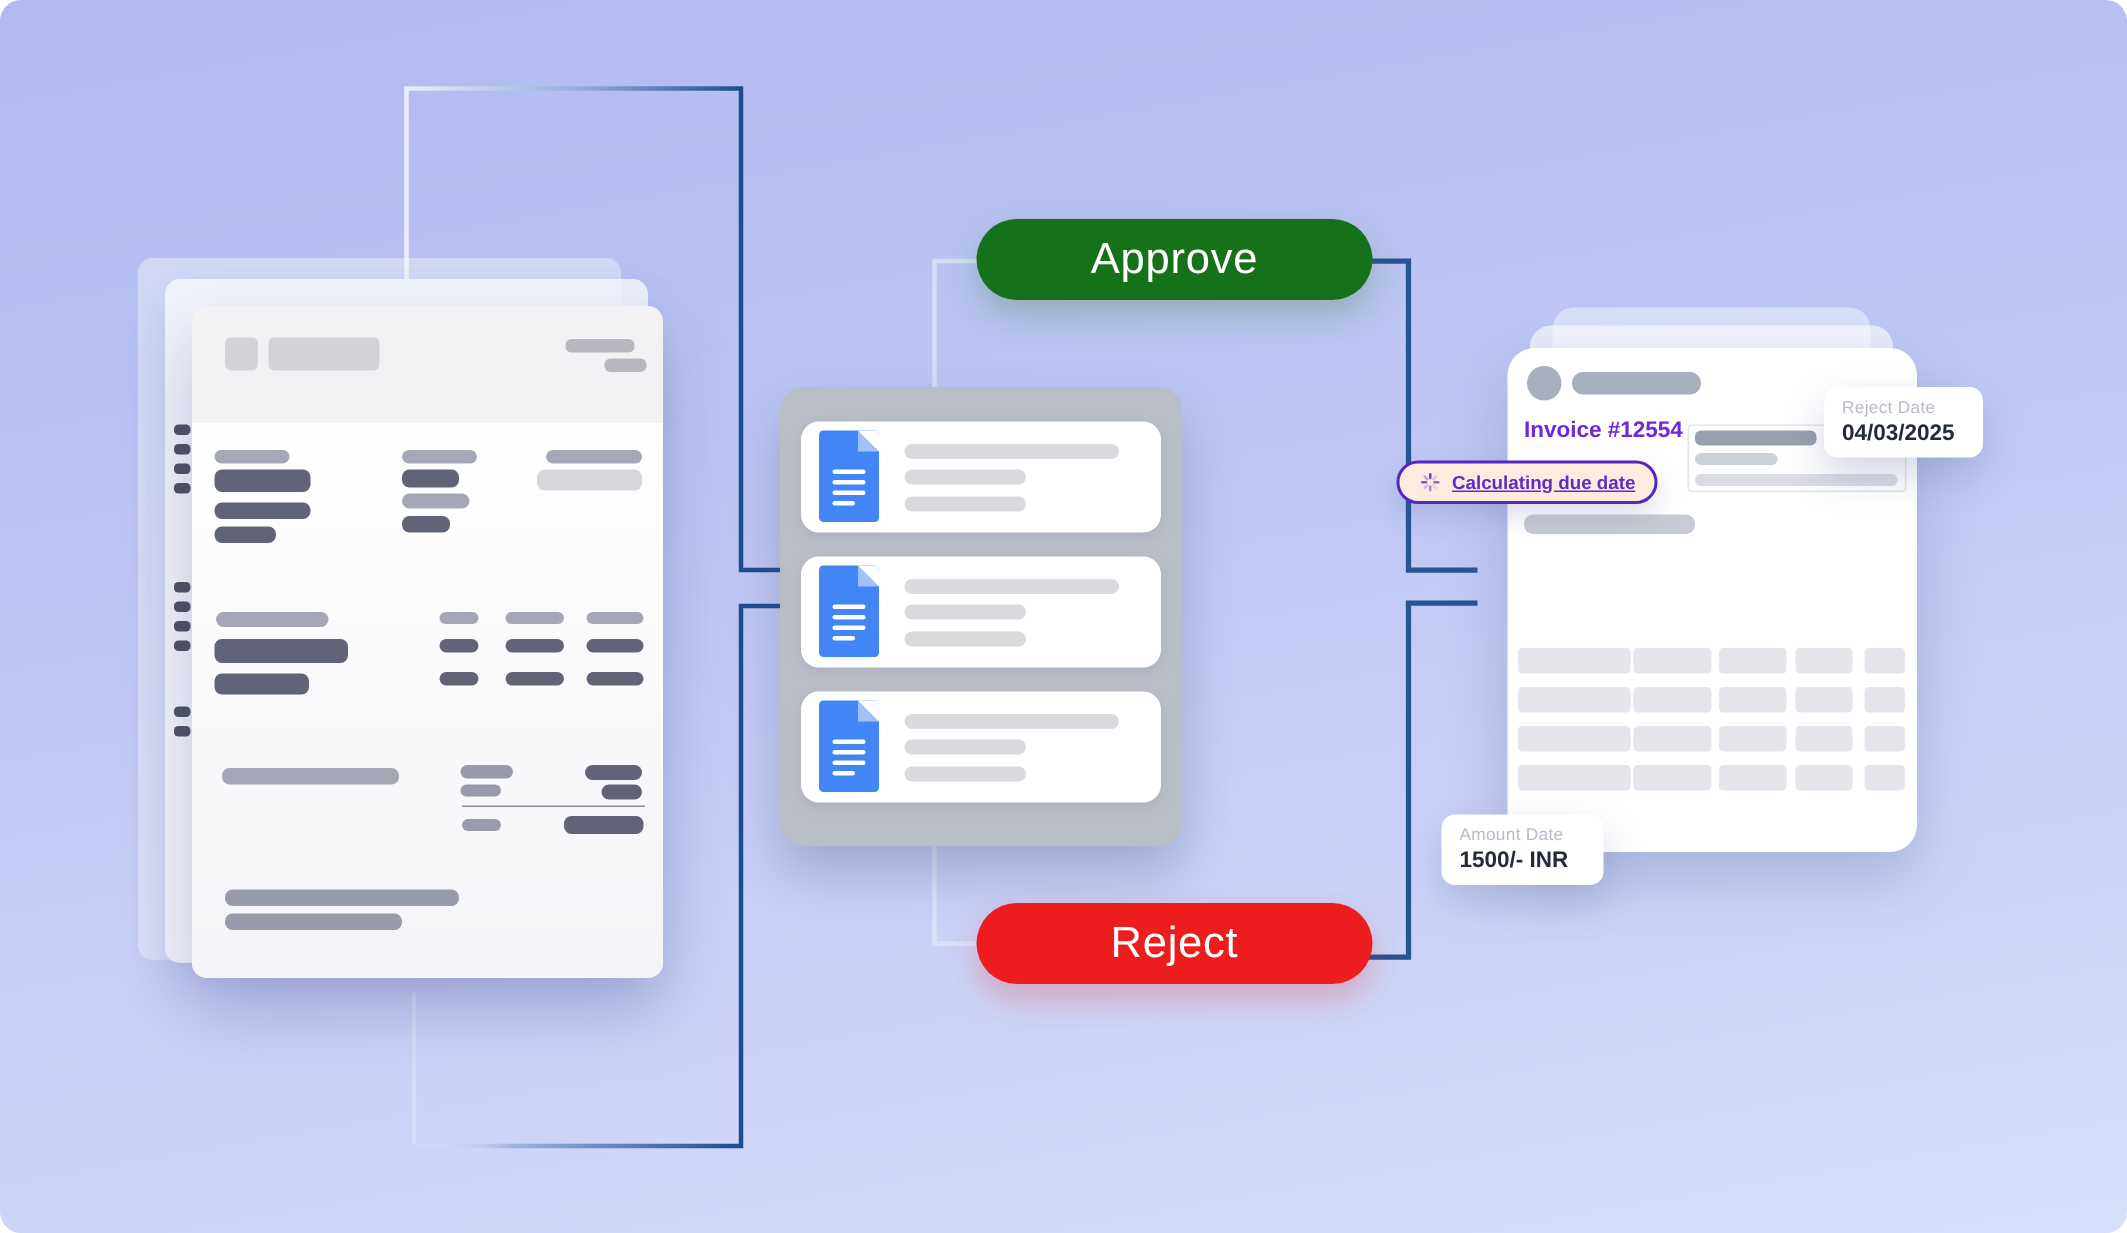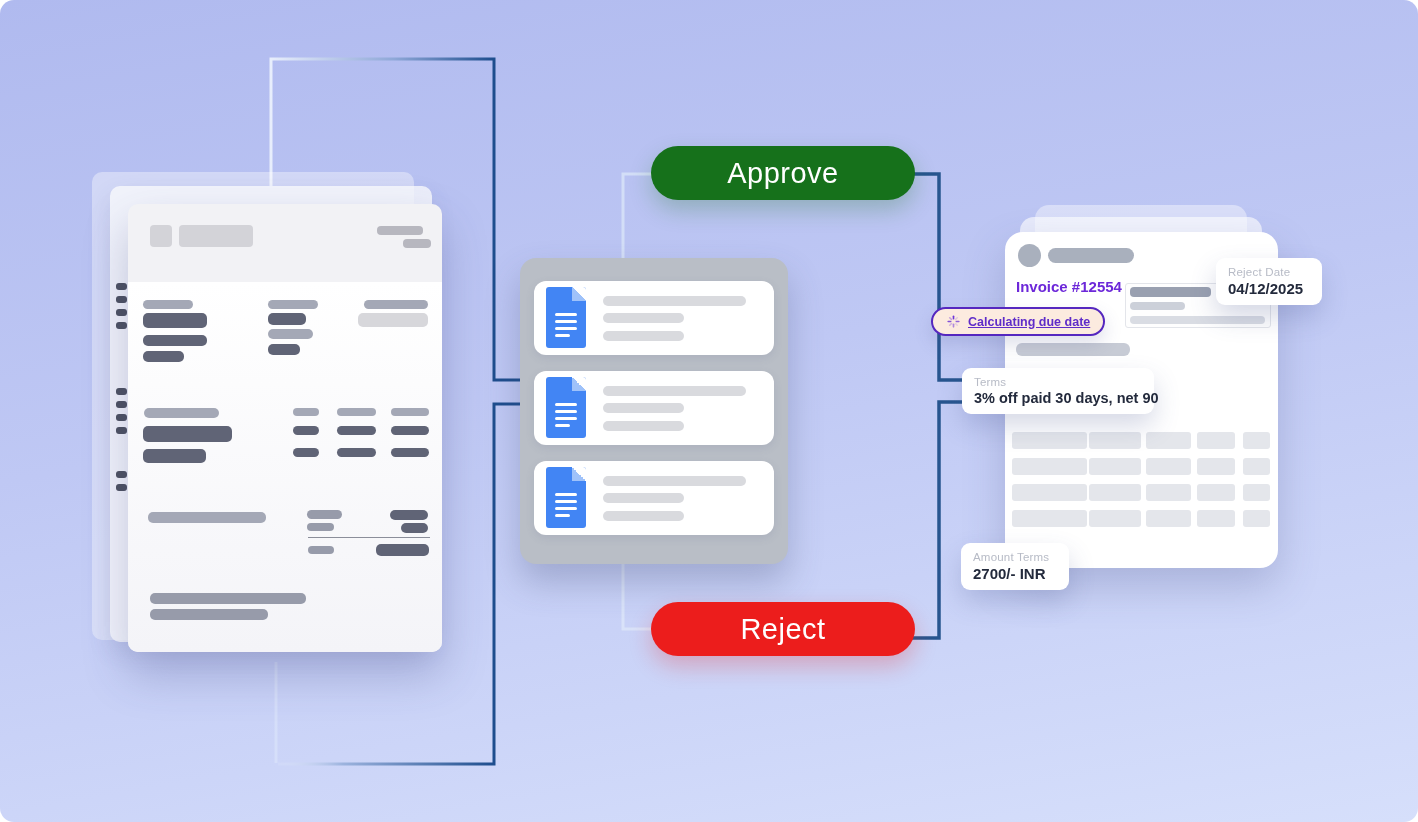--- a/index.html
+++ b/index.html
@@ -243,43 +243,39 @@
       <div class="trow" style="left:7px;top:278px;width:75px"></div>
       <div class="trow" style="left:84px;top:278px;width:52px"></div>
       <div class="trow" style="left:141px;top:278px;width:45px"></div>
       <div class="trow" style="left:192px;top:278px;width:38px"></div>
       <div class="trow" style="left:238px;top:278px;width:27px"></div>
     </div>
   </div>
 
   <div class="callout" style="left:1216px;top:258px;width:106px">
     <div class="lbl">Reject Date</div>
-    <div class="val">04/12/2025</div>
+    <div class="val">04/03/2025</div>
   </div>
 
   <div class="badge cCalc">
     <svg class="spin" width="15" height="15" viewBox="0 0 24 24">
       <g stroke="#6d35d9" stroke-width="2.6" stroke-linecap="round" fill="none">
         <line x1="12" y1="3.5" x2="12" y2="7.5" opacity="1"></line>
         <line x1="18" y1="6" x2="15.2" y2="8.8" opacity=".2"></line>
         <line x1="20.5" y1="12" x2="16.5" y2="12" opacity=".75"></line>
         <line x1="18" y1="18" x2="15.2" y2="15.2" opacity=".15"></line>
         <line x1="12" y1="20.5" x2="12" y2="16.5" opacity=".55"></line>
         <line x1="6" y1="18" x2="8.8" y2="15.2" opacity=".3"></line>
         <line x1="3.5" y1="12" x2="7.5" y2="12" opacity=".85"></line>
         <line x1="6" y1="6" x2="8.8" y2="8.8" opacity=".4"></line>
       </g>
     </svg>
     <span>Calculating due date</span>
   </div>
 
-  <div class="callout cTerms" style="left:962px;top:368px;width:192px">
-    <div class="lbl">Terms</div>
-    <div class="val">3% off paid 30 days, net 90</div>
-  </div>
 
 
   <div class="callout" style="left:961px;top:543px;width:108px">
-    <div class="lbl">Amount Terms</div>
-    <div class="val">2700/- INR</div>
+    <div class="lbl">Amount Date</div>
+    <div class="val">1500/- INR</div>
   </div>
 
 </div>
 
 </body></html>

